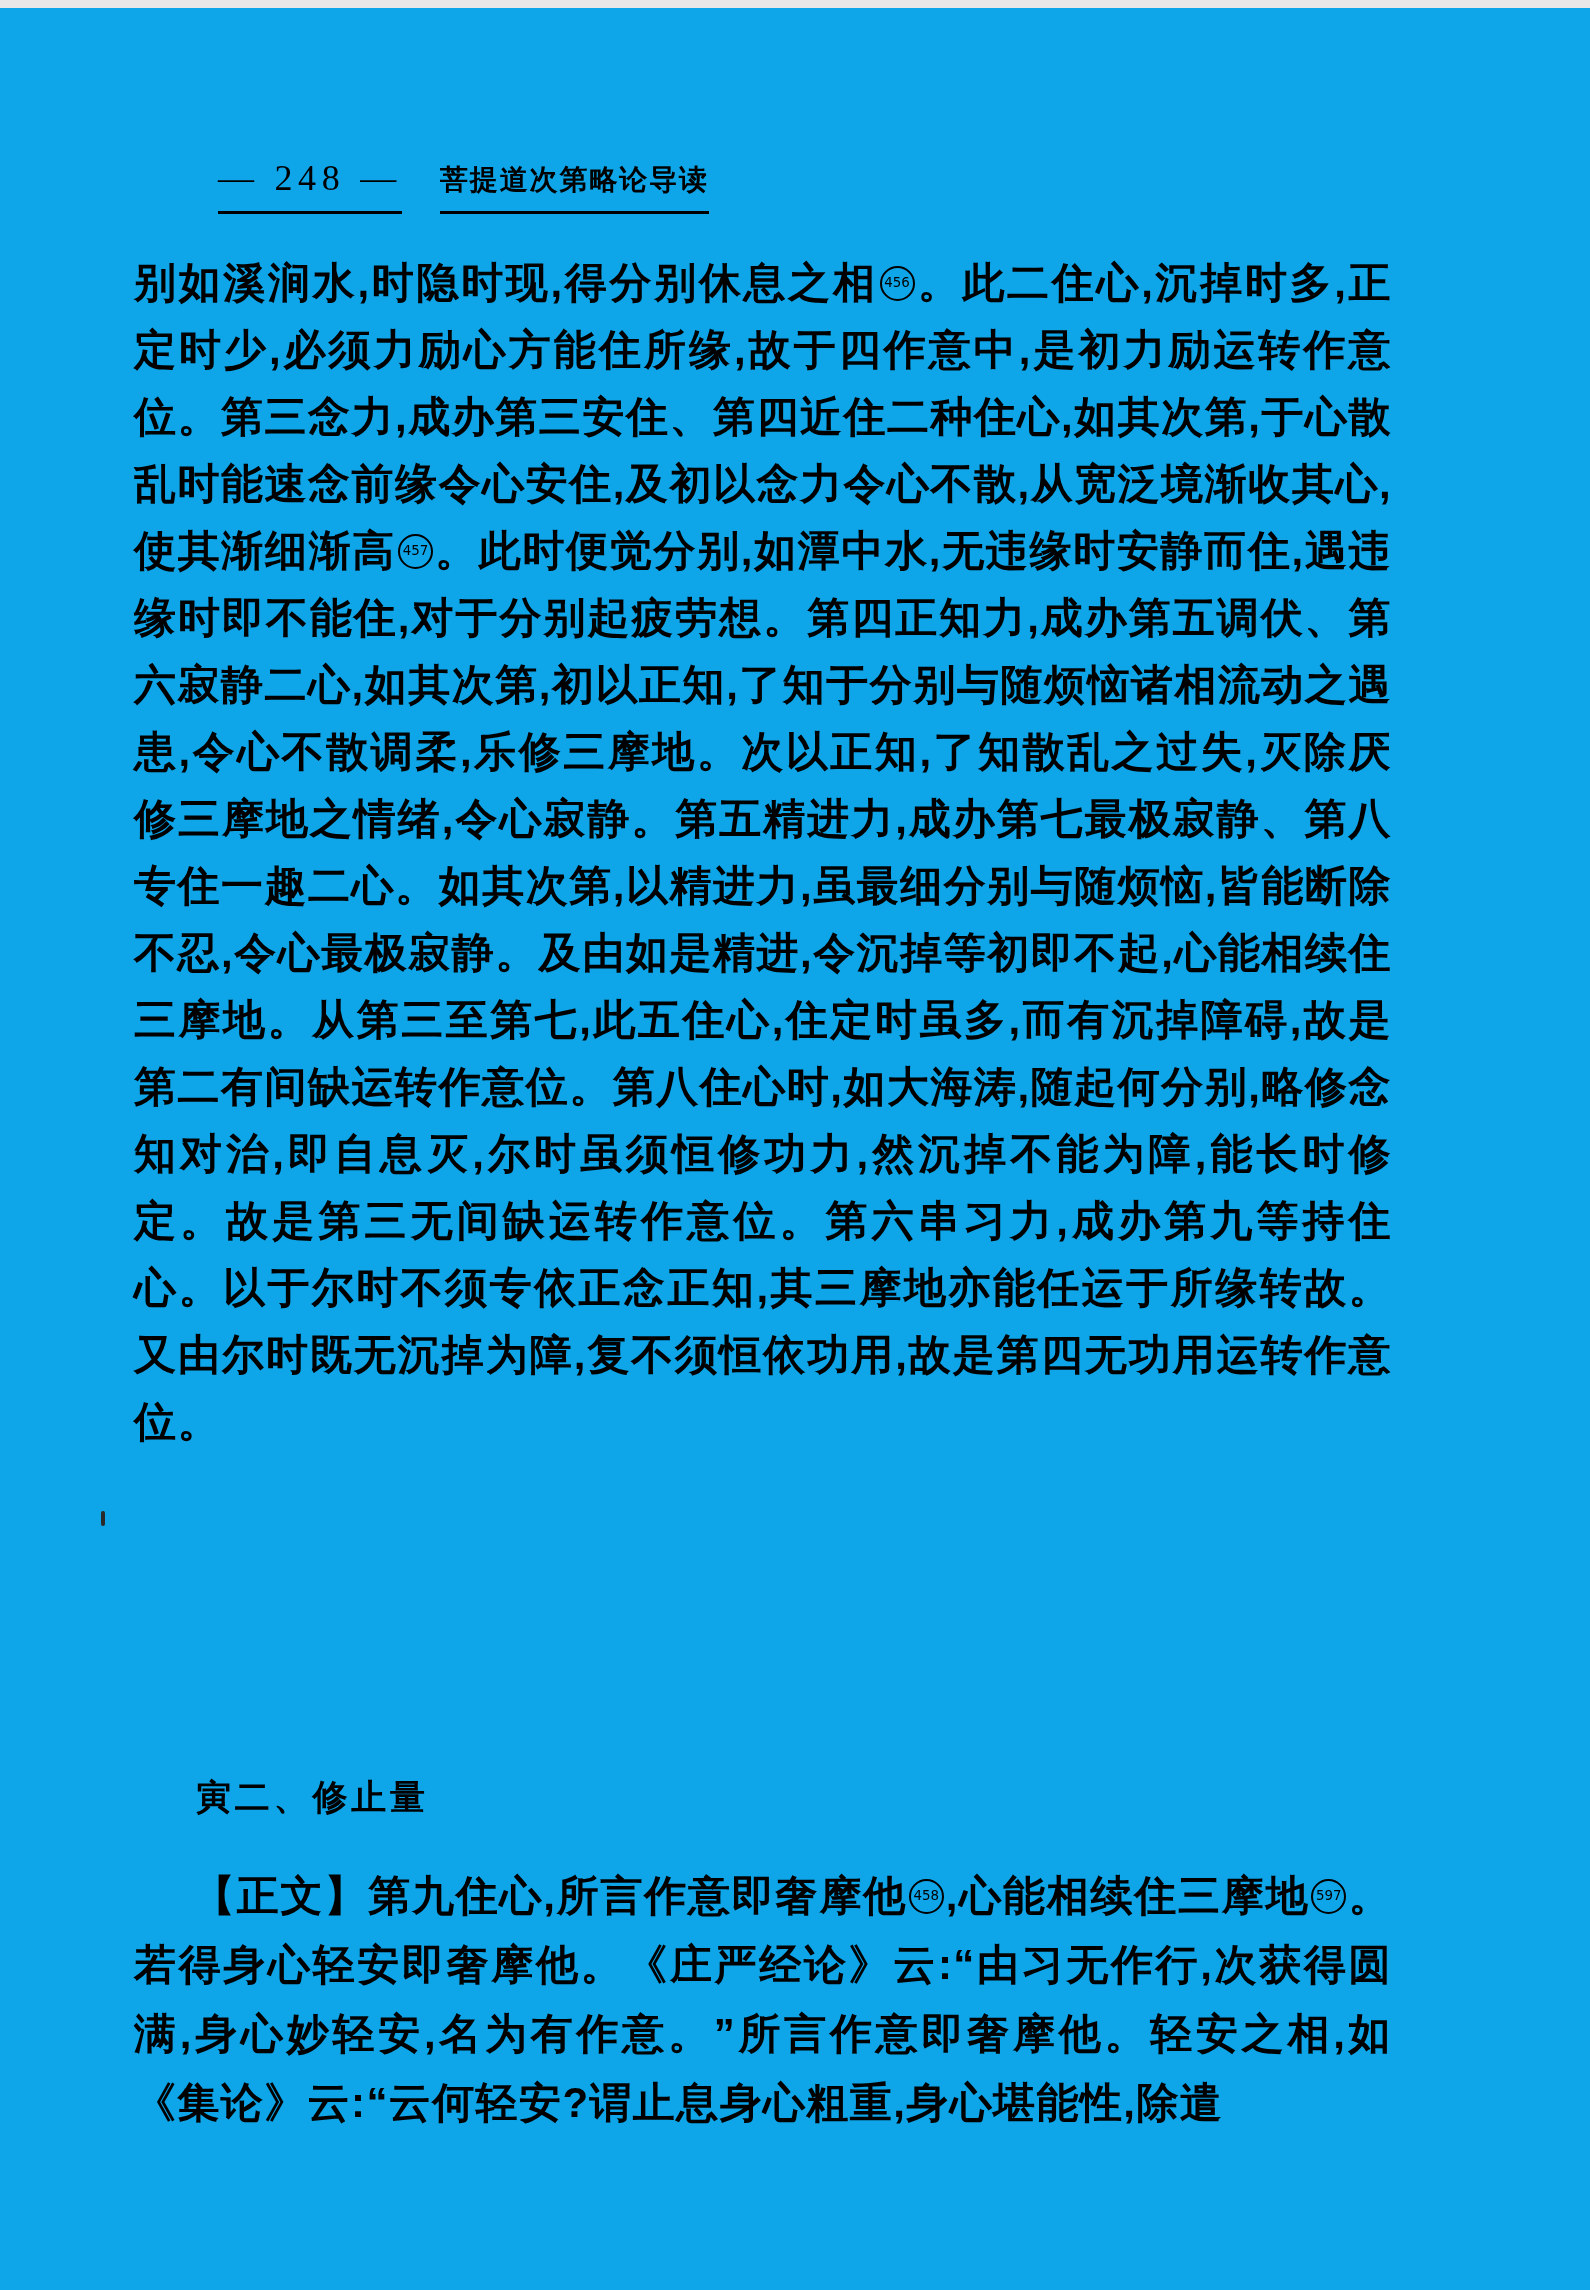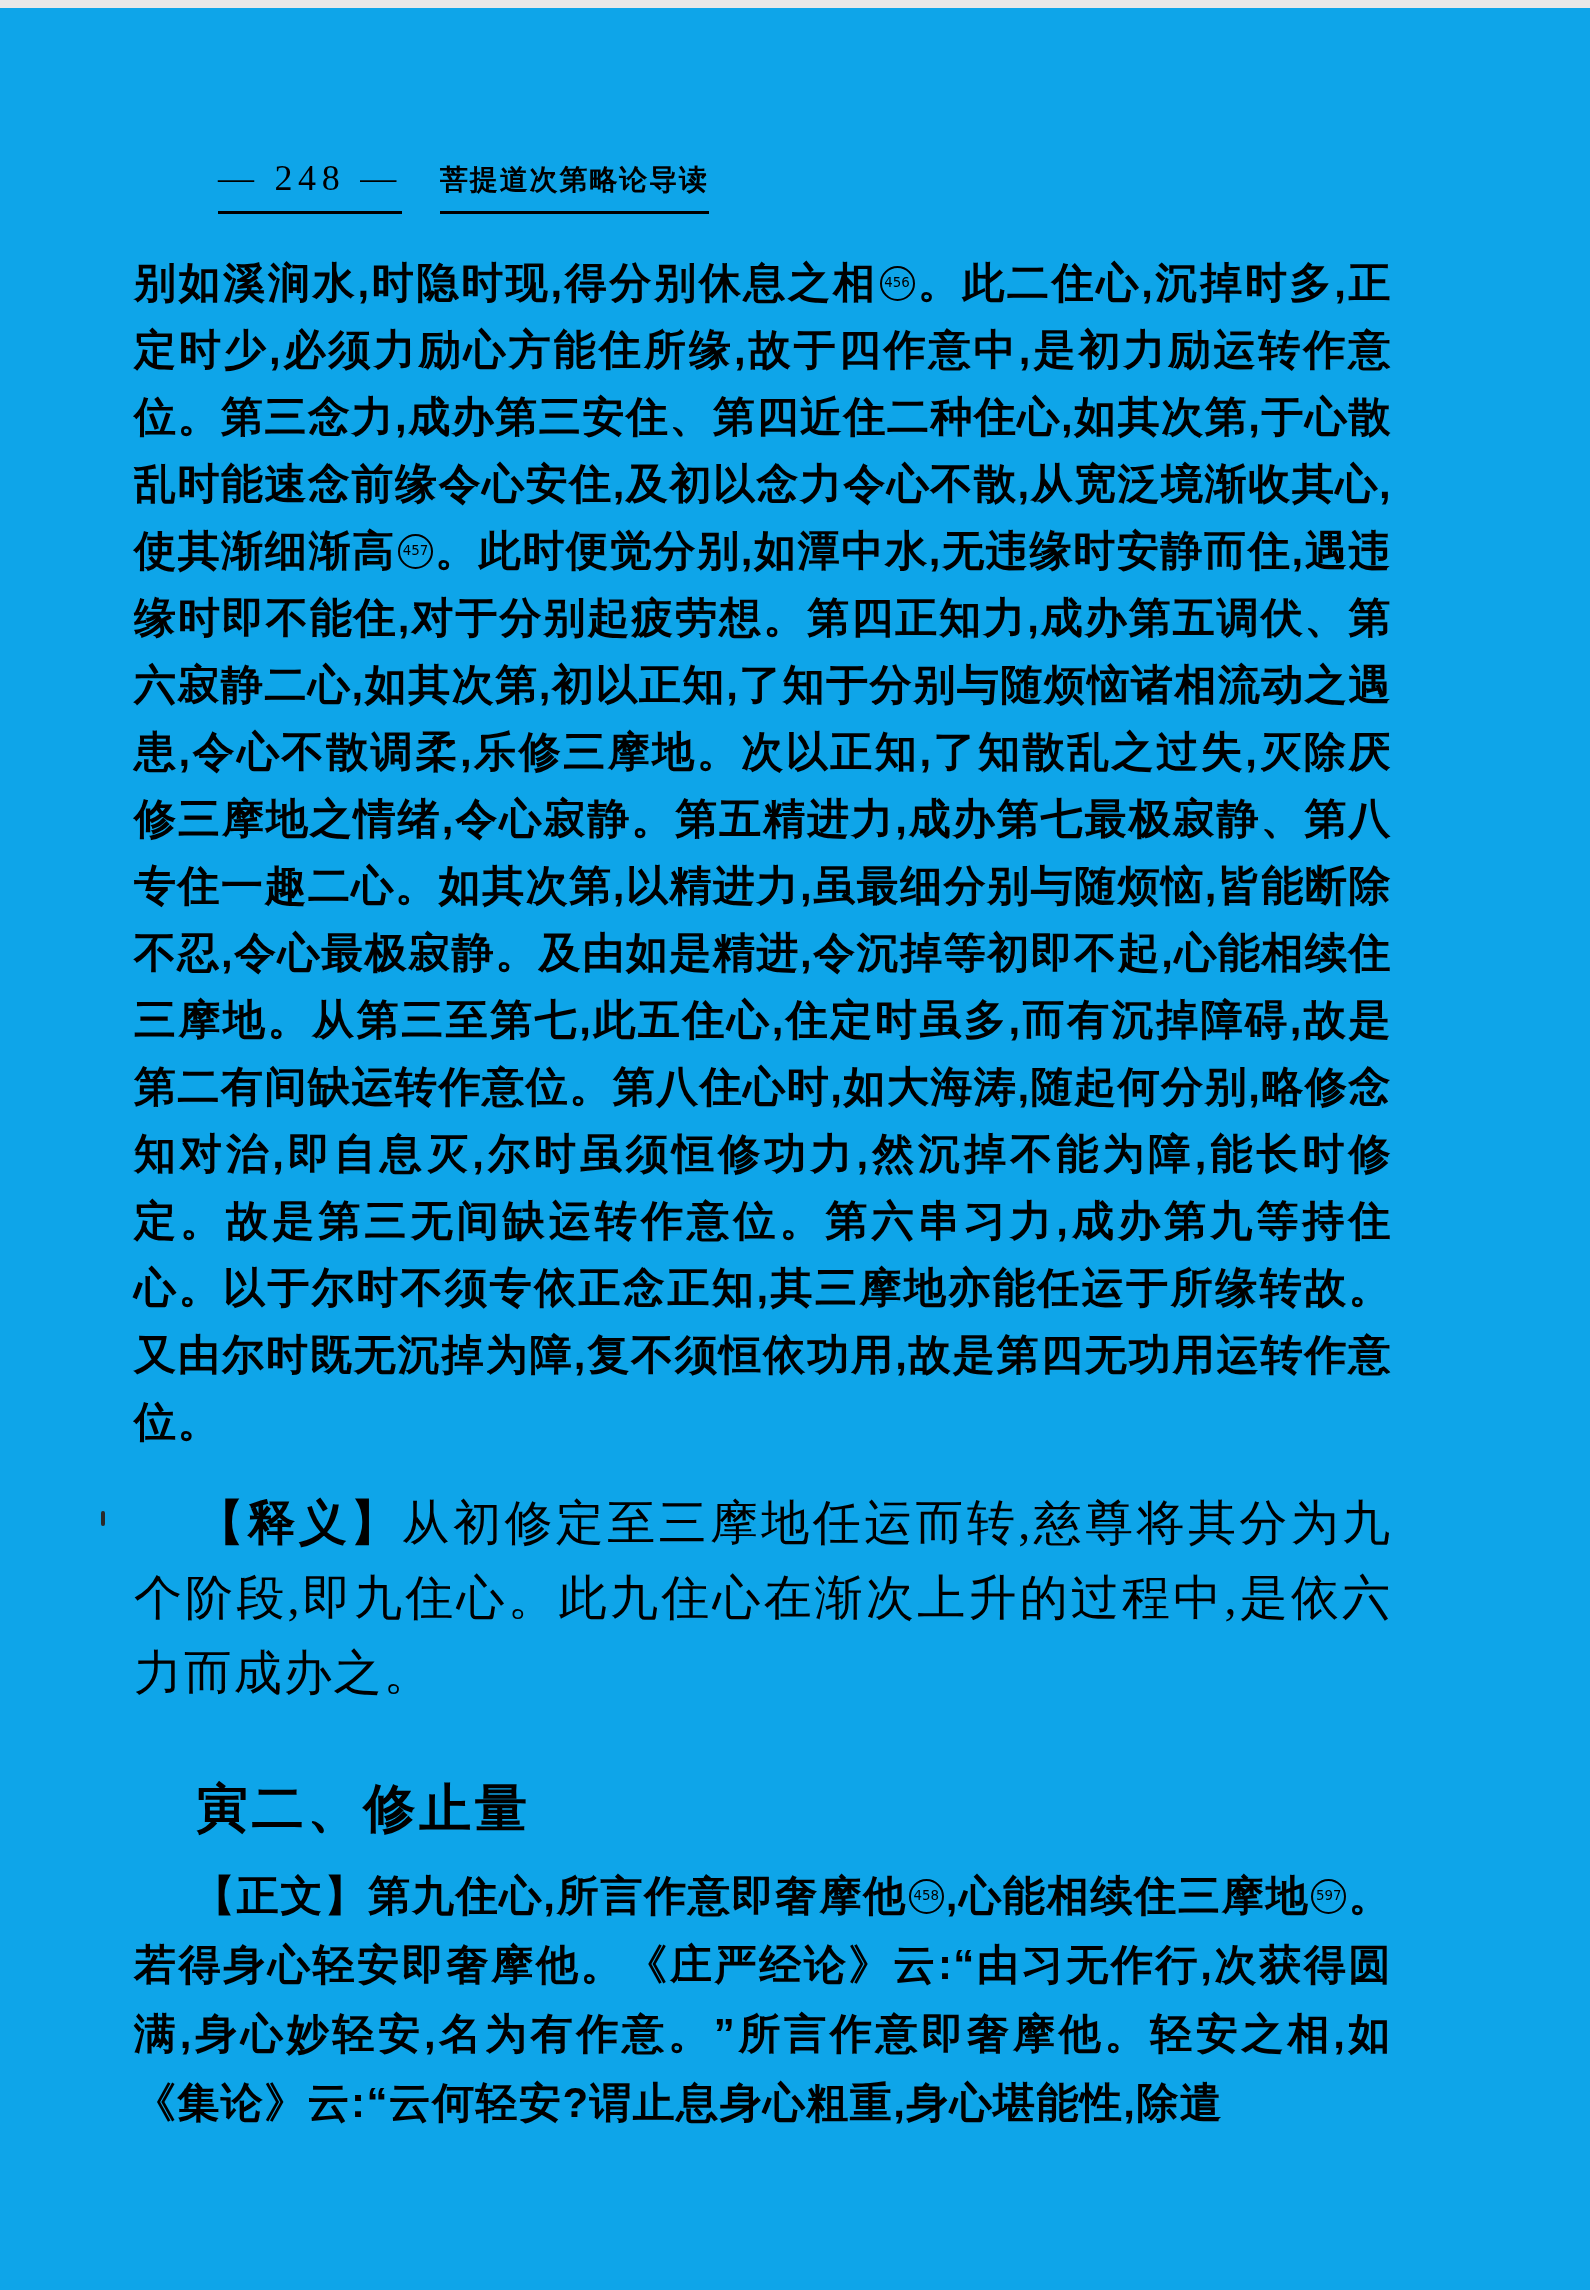--- a/index.html
+++ b/index.html
@@ -66,21 +66,21 @@
     text-indent: 62px;
   }
   .shiyi-label { font-weight: 700; }
   .section-heading {
     position: absolute;
     left: 196px;
     top: 1766px;
     margin: 0;
     font-family: "Liberation Sans", sans-serif;
     font-weight: 700;
-    font-size: 52px;
+    font-size: 35px;
     letter-spacing: 3.8px;
     color: #000;
     white-space: nowrap;
     text-align: right;
   }
   .para-zhengwen {
     top: 1853px;
     font-size: 42px;
     line-height: 69px;
     letter-spacing: 1.4px;
@@ -119,21 +119,20 @@
 
 <div class="page">
 
   <header class="page-header">
     <span class="page-number">— 248 —</span>
     <span class="book-title">菩提道次第略论导读</span>
   </header>
 
   <p class="para heiti para-continuation"><span>别如溪涧水,时隐时现,得分别休息之相</span><span class="fn-circle">456</span><span>。此二住心,沉掉时多,正定时少,必须力励心方能住所缘,故于四作意中,是初力励运转作意位。第三念力,成办第三安住、第四近住二种住心,如其次第,于心散乱时能速念前缘令心安住,及初以念力令心不散,从宽泛境渐收其心,使其渐细渐高</span><span class="fn-circle">457</span><span>。此时便觉分别,如潭中水,无违缘时安静而住,遇违缘时即不能住,对于分别起疲劳想。第四正知力,成办第五调伏、第六寂静二心,如其次第,初以正知,了知于分别与随烦恼诸相流动之遇患,令心不散调柔,乐修三摩地。次以正知,了知散乱之过失,灭除厌修三摩地之情绪,令心寂静。第五精进力,成办第七最极寂静、第八专住一趣二心。如其次第,以精进力,虽最细分别与随烦恼,皆能断除不忍,令心最极寂静。及由如是精进,令沉掉等初即不起,心能相续住三摩地。从第三至第七,此五住心,住定时虽多,而有沉掉障碍,故是第二有间缺运转作意位。第八住心时,如大海涛,随起何分别,略修念知对治,即自息灭,尔时虽须恒修功力,然沉掉不能为障,能长时修定。故是第三无间缺运转作意位。第六串习力,成办第九等持住心。以于尔时不须专依正念正知,其三摩地亦能任运于所缘转故。又由尔时既无沉掉为障,复不须恒依功用,故是第四无功用运转作意位。</span></p>
 
-  <p class="para para-shiyi"><span class="shiyi-label">【释义】</span><span>从初修定至三摩地任运而转,慈尊将其分为九个阶段,即九住心。此九住心在渐次上升的过程中,是依六力而成办之。</span></p>
 
   <h2 class="section-heading">寅二、修止量</h2>
 
   <p class="para heiti para-zhengwen"><span>【正文】</span><span>第九住心,所言作意即奢摩他</span><span class="fn-circle">458</span><span>,心能相续住三摩地</span><span class="fn-circle">597</span><span>。若得身心轻安即奢摩他。《庄严经论》云:“由习无作行,次获得圆满,身心妙轻安,名为有作意。”所言作意即奢摩他。轻安之相,如《集论》云:“云何轻安?谓止息身心粗重,身心堪能性,除遣</span></p>
 
   <div class="scan-artifact"></div>
 
 </div>
 
 

